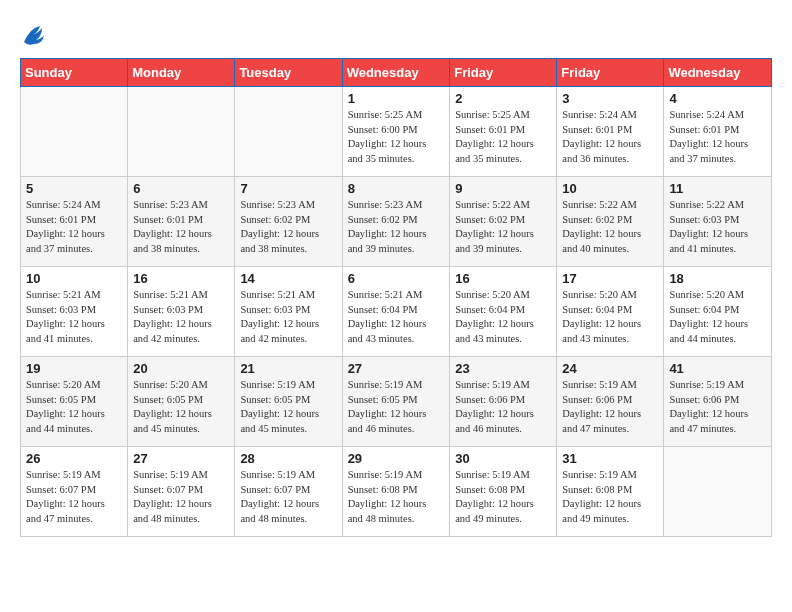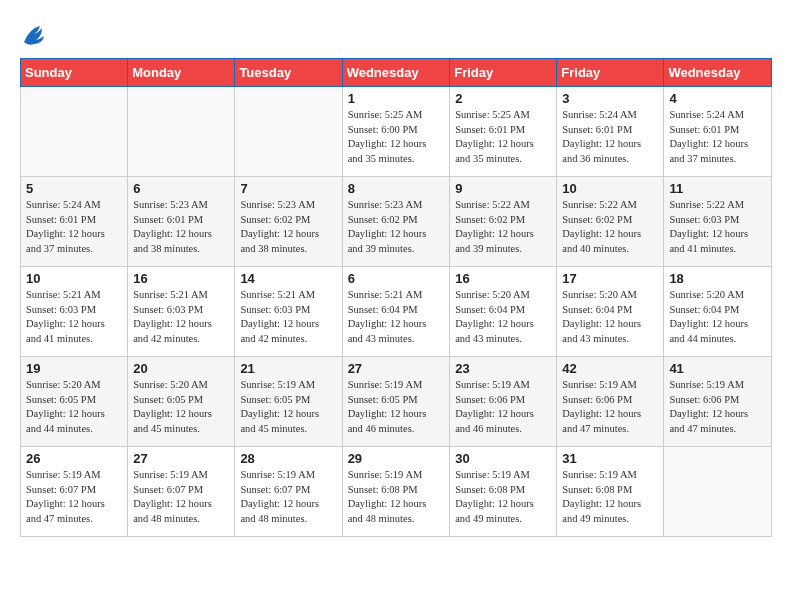--- a/index.html
+++ b/index.html
@@ -280,21 +280,21 @@
 and 46 minutes.</div>
         </td>
         <td>
           <span class="day-number">23</span>
           <div class="day-info" style="white-space: pre-line;">Sunrise: 5:19 AM
 Sunset: 6:06 PM
 Daylight: 12 hours
 and 46 minutes.</div>
         </td>
         <td>
-          <span class="day-number">42</span>
+          <span class="day-number">24</span>
           <div class="day-info" style="white-space: pre-line;">Sunrise: 5:19 AM
 Sunset: 6:06 PM
 Daylight: 12 hours
 and 47 minutes.</div>
         </td>
         <td>
           <span class="day-number">41</span>
           <div class="day-info" style="white-space: pre-line;">Sunrise: 5:19 AM
 Sunset: 6:06 PM
 Daylight: 12 hours

